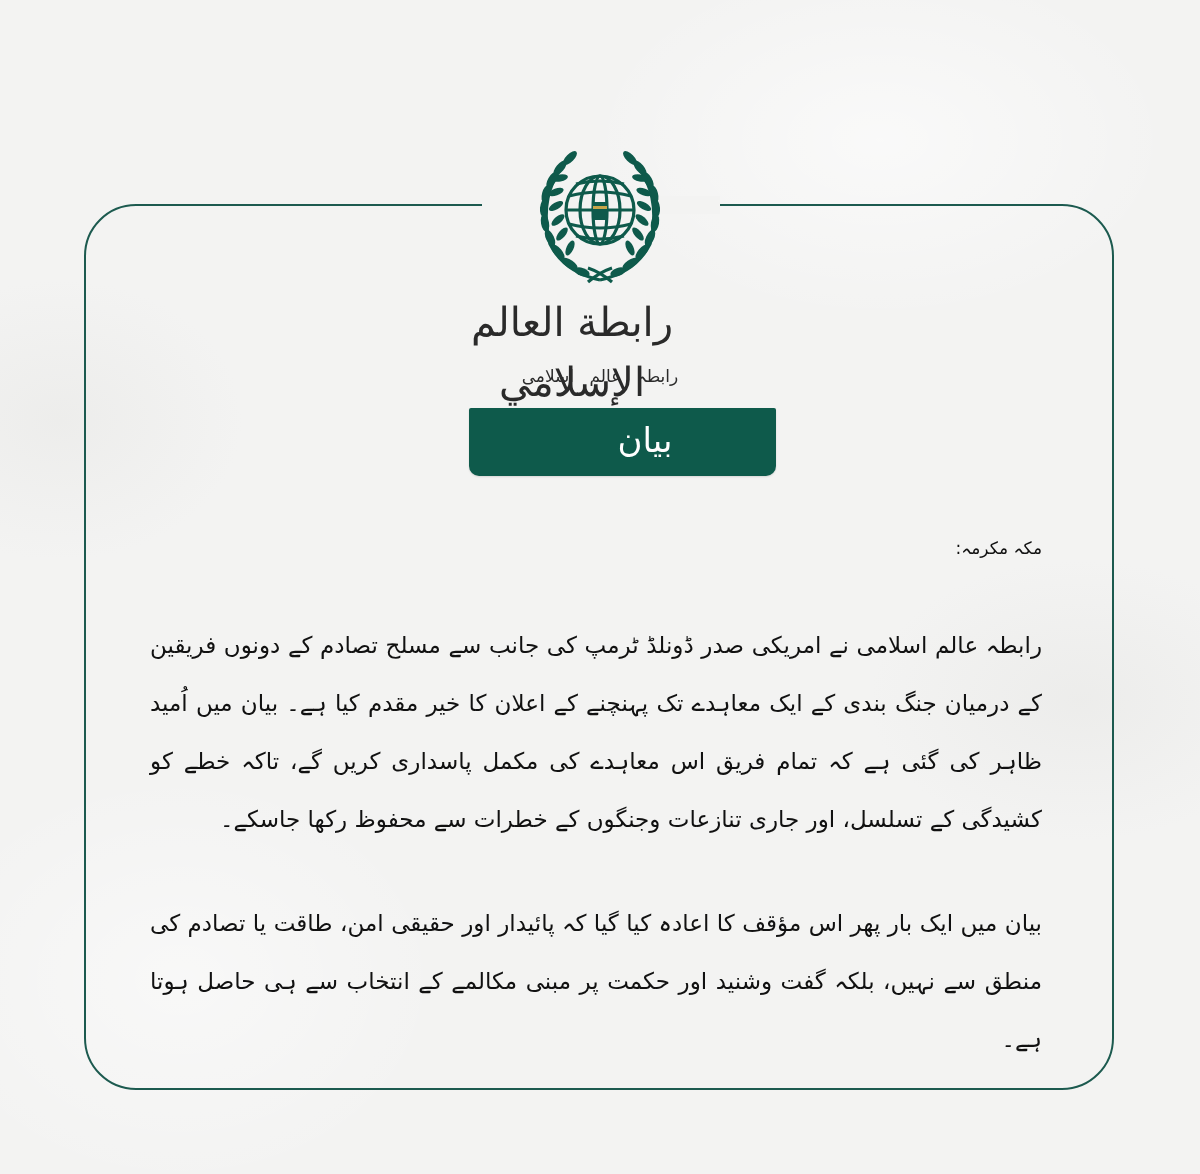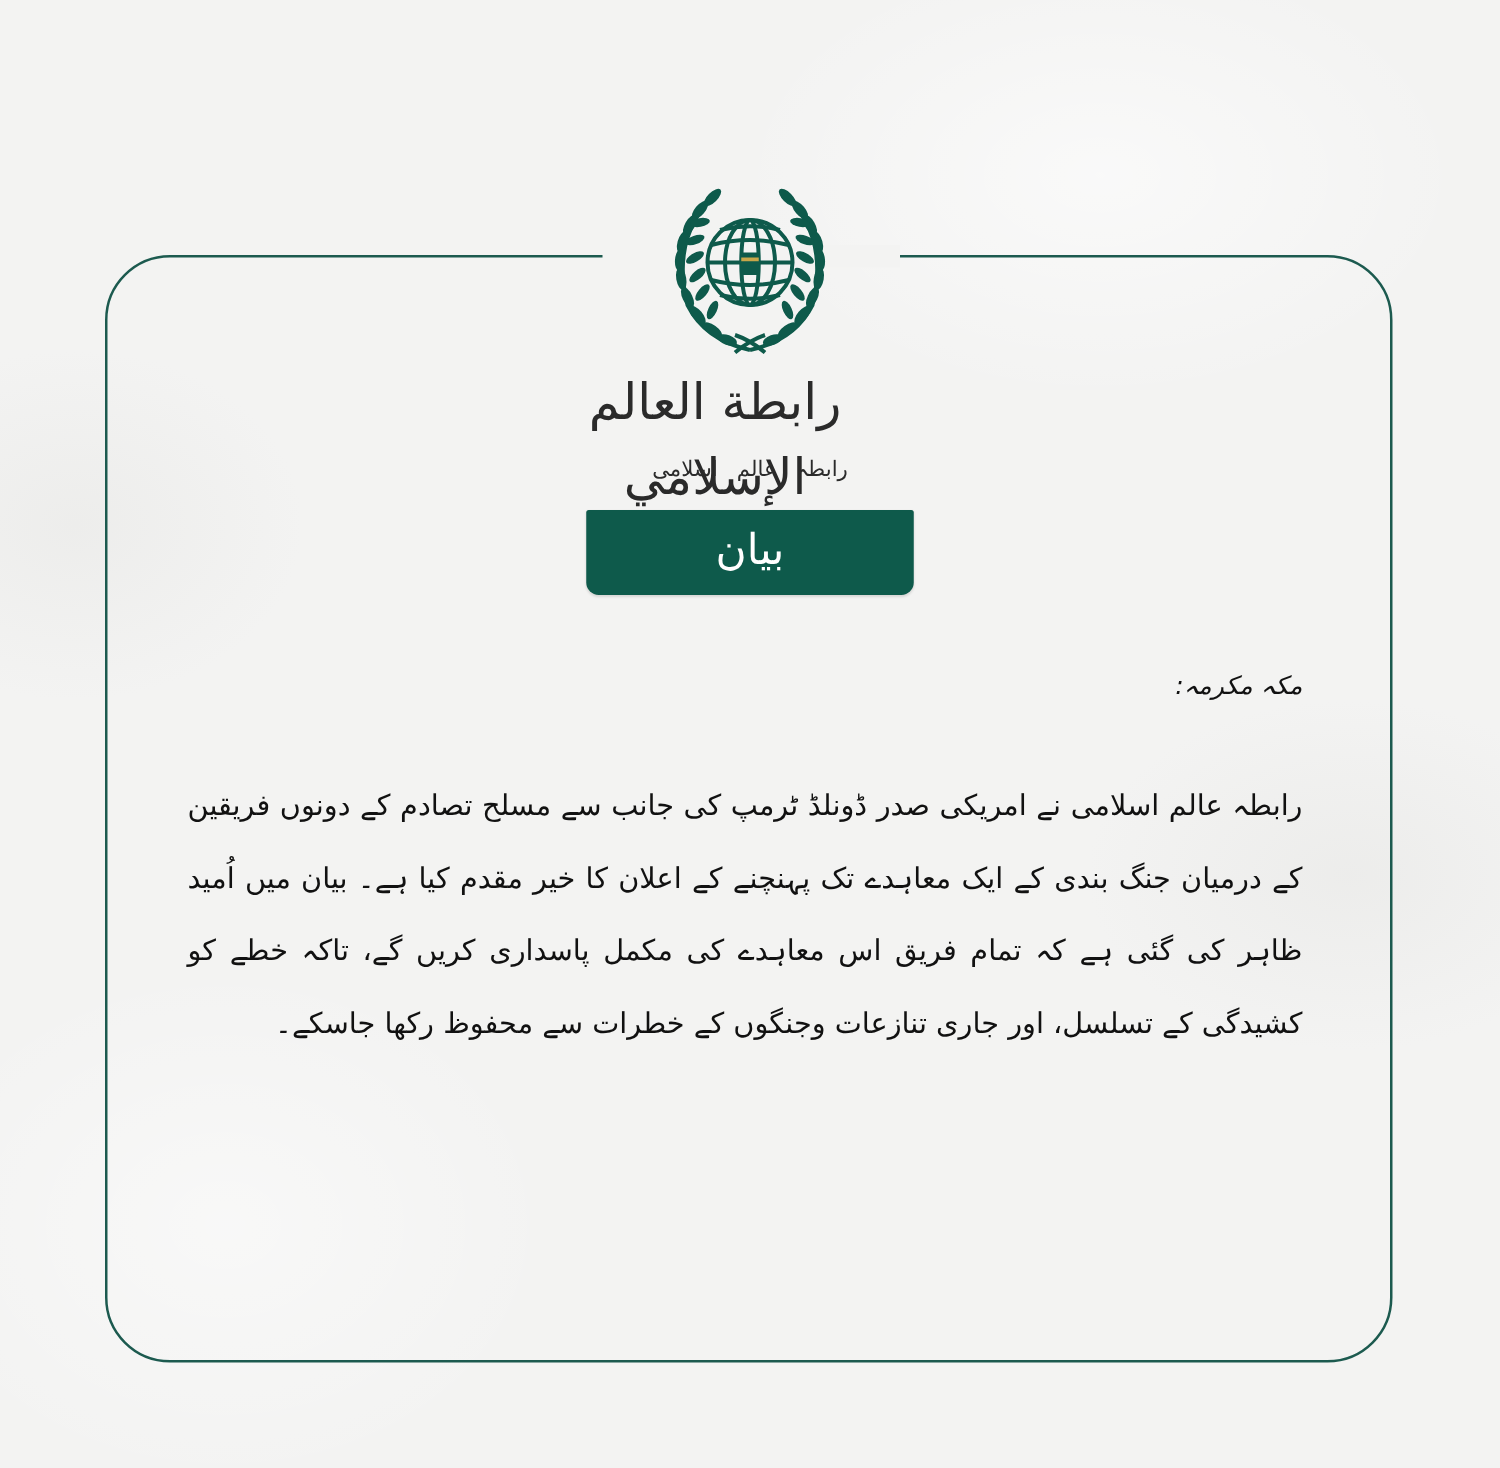--- a/index.html
+++ b/index.html
@@ -84,20 +84,21 @@
       left: 469px;
       top: 408px;
       width: 262px;
       height: 68px;
       background: #0e5a4b;
       border-radius: 2px 2px 10px 10px;
       box-shadow: 0 1px 2px rgba(0,0,0,0.12);
       display: flex;
       align-items: center;
       justify-content: center;
+      padding-left: 45px;
     }
     .badge-label {
       direction: rtl;
       color: #ffffff;
       font-family: "DejaVu Sans", sans-serif;
       font-size: 34px;
       line-height: 1;
       margin-top: -4px;
     }
 
@@ -106,25 +107,24 @@
       position: absolute;
       left: 150px;
       top: 520px;
       width: 892px;
       direction: rtl;
       text-align: right;
       color: #111111;
       font-family: "DejaVu Sans", sans-serif;
     }
     .dateline {
-      font-size: 20px;
+      font-size: 17px;
       line-height: 56px;
       margin: 0 0 40px 0;
       padding-right: 0;
-      font-style: italic;
     }
     .para {
       margin: 0;
       font-size: 23px;
       line-height: 58px;
       text-align: justify;
       text-align-last: right;
     }
     .para + .para {
       margin-top: 46px;
@@ -199,13 +199,14 @@
 <div class="logo-arabic">رابطة العالم الإسلامي</div>
 <div class="logo-urdu">رابطہ عالم اسلامی</div>
 
 <div class="badge">
   <span class="badge-label">بیان</span>
 </div>
 
 <div class="content">
   <p class="dateline">مکہ مکرمہ:</p>
   <p class="para">رابطہ عالم اسلامی نے امریکی صدر ڈونلڈ ٹرمپ کی جانب سے مسلح تصادم کے دونوں فریقین کے درمیان جنگ بندی کے ایک معاہدے تک پہنچنے کے اعلان کا خیر مقدم کیا ہے۔ بیان میں اُمید ظاہر کی گئی ہے کہ تمام فریق اس معاہدے کی مکمل پاسداری کریں گے، تاکہ خطے کو کشیدگی کے تسلسل، اور جاری تنازعات وجنگوں کے خطرات سے محفوظ رکھا جاسکے۔</p>
+  <p class="para">بیان میں ایک بار پھر اس مؤقف کا اعادہ کیا گیا کہ پائیدار اور حقیقی امن، طاقت یا تصادم کی منطق سے نہیں، بلکہ گفت وشنید اور حکمت پر مبنی مکالمے کے انتخاب سے ہی حاصل ہوتا ہے۔</p>
 </div>
 
 </body></html>

